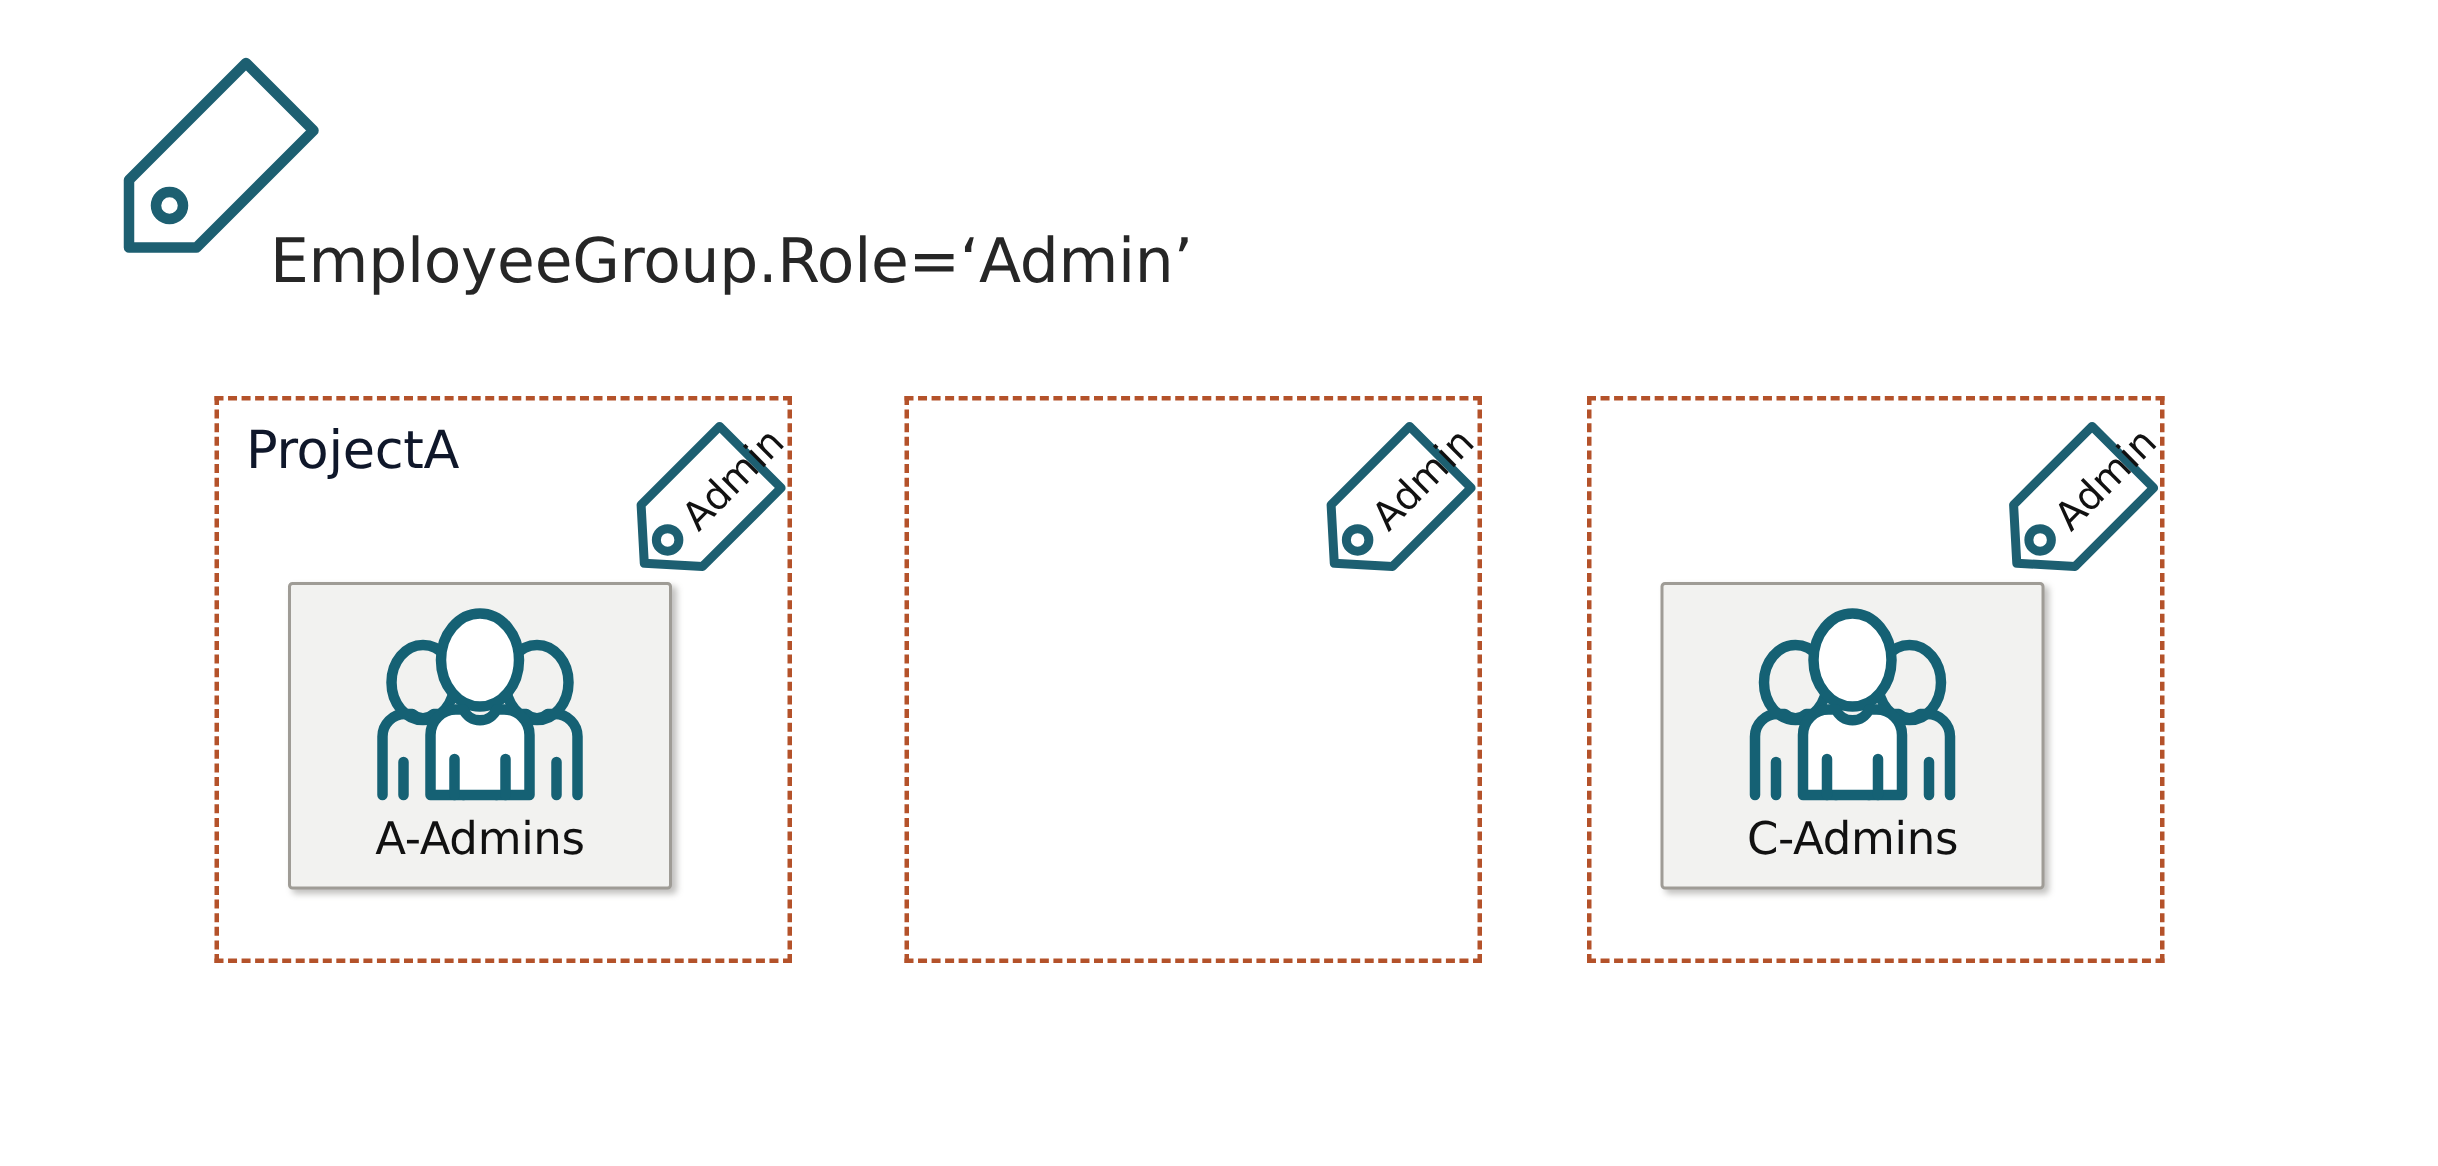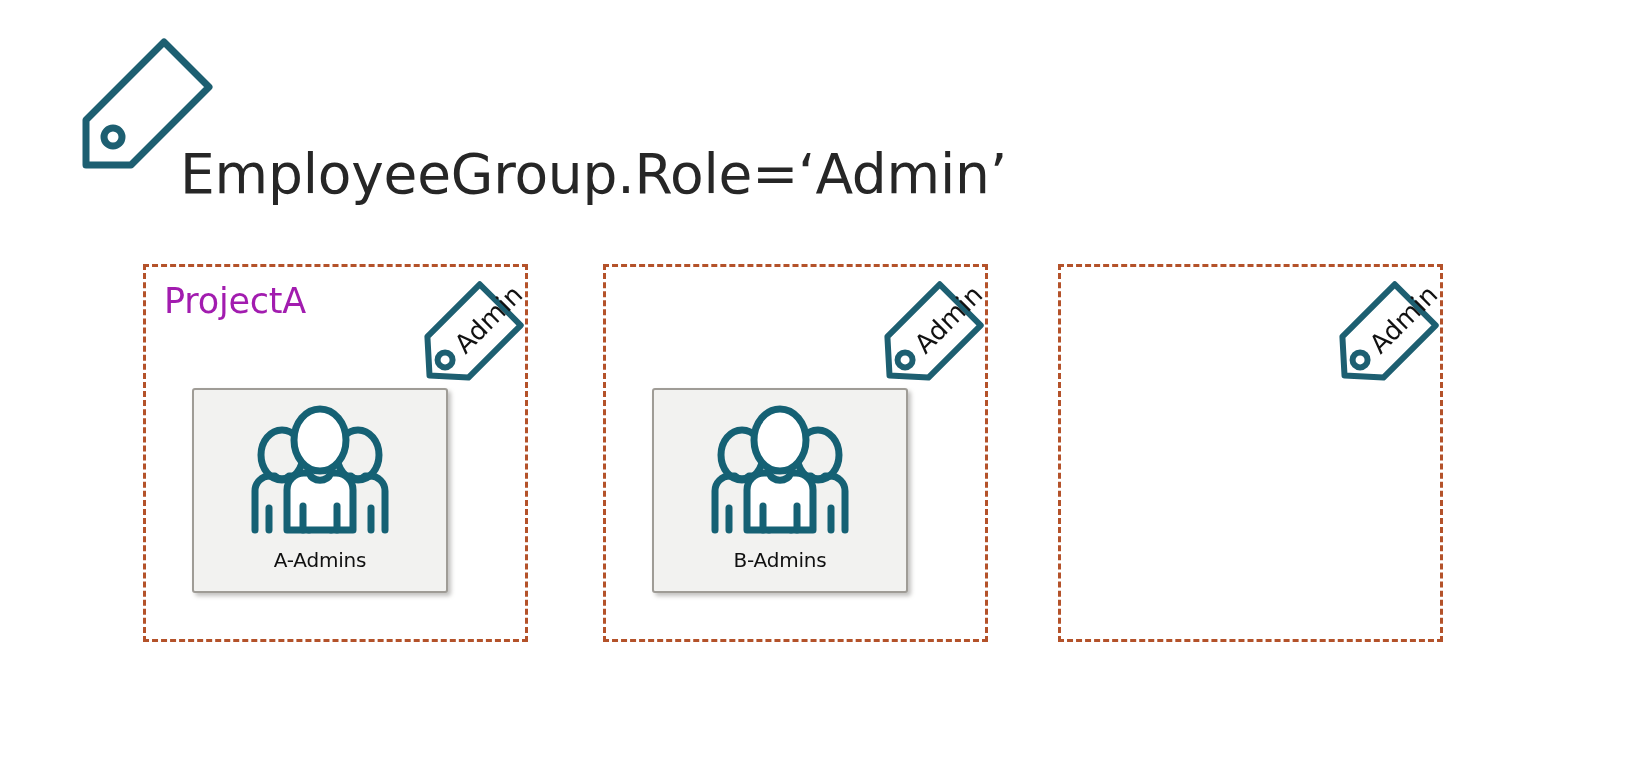--- a/index.html
+++ b/index.html
@@ -28,21 +28,21 @@
     position: absolute;
     left: 0px;
     top: 0px;
     width: 135px;
     height: 135px;
   }
   #header-title {
     position: absolute;
     left: 100px;
     top: 118px;
-    font-size: 55px;
+    font-size: 41px;
     line-height: 41px;
     color: #262626;
     white-space: nowrap;
     letter-spacing: -0.2px;
   }
 
   
   .project-box {
     position: absolute;
     top: 264px;
@@ -55,21 +55,21 @@
   #project-box-0 { left: 143px; }
   #project-box-1 { left: 603px; }
   #project-box-2 { left: 1058px; }
 
   .project-label {
     position: absolute;
     left: 18px;
     top: 14px;
     font-size: 35px;
     line-height: 40px;
-    color: #a21caf;
+    color: #0f172a;
     white-space: nowrap;
     letter-spacing: -0.2px;
   }
 
   
   .group-card {
     position: absolute;
     left: 46px;
     top: 121px;
     width: 256px;
@@ -88,21 +88,21 @@
     top: 8px;
     width: 150px;
     height: 145px;
   }
   .group-name {
     position: absolute;
     left: 0;
     right: 0;
     bottom: 14px;
     text-align: center;
-    font-size: 20px;
+    font-size: 30px;
     line-height: 34px;
     color: #111111;
     white-space: nowrap;
     letter-spacing: -0.2px;
   }
 
   
   .admin-tag {
     position: absolute;
     left: 264px;
@@ -164,20 +164,35 @@
           <path d="M 58 132 L 58 108"></path>
           <path d="M 92 132 L 92 108"></path>
         </g>
       </svg>
     </div>
     <div class="group-name">A-Admins</div>
   </div>
 </div>
 
 <div class="project-box" id="project-box-1">
+
+
+  <div class="admin-tag">
+    <svg viewBox="0 0 115 110" width="115" height="110" aria-hidden="true">
+      <g transform="rotate(-45 57 55)">
+        <path d="M 30 26 L 104 26 L 104 84 L 30 84 L 4 55 Z" fill="#ffffff" stroke="#1d5f71" stroke-width="6" stroke-linejoin="round" stroke-linecap="round"></path>
+        <circle cx="26" cy="55" r="7.5" fill="none" stroke="#1d5f71" stroke-width="6"></circle>
+        <text x="44" y="66" font-family="'DejaVu Sans','Liberation Sans',sans-serif" font-size="26" fill="#111111">Admin</text>
+      </g>
+    </svg>
+  </div>
+
+</div>
+
+<div class="project-box" id="project-box-2">
 
 
   <div class="admin-tag">
     <svg viewBox="0 0 115 110" width="115" height="110" aria-hidden="true">
       <g transform="rotate(-45 57 55)">
         <path d="M 30 26 L 104 26 L 104 84 L 30 84 L 4 55 Z" fill="#ffffff" stroke="#1d5f71" stroke-width="6" stroke-linejoin="round" stroke-linecap="round"></path>
         <circle cx="26" cy="55" r="7.5" fill="none" stroke="#1d5f71" stroke-width="6"></circle>
         <text x="44" y="66" font-family="'DejaVu Sans','Liberation Sans',sans-serif" font-size="26" fill="#111111">Admin</text>
       </g>
     </svg>
@@ -196,30 +211,15 @@
                    a 15 15 0 0 1 15 15 L 140 132"></path>
           <path d="M 126 132 L 126 110"></path>
           <ellipse cx="75" cy="42" rx="26" ry="31" fill="#ffffff"></ellipse>
           <path d="M 42 132 L 42 92 a 17 17 0 0 1 17 -17 l 5 0 a 12 12 0 0 0 22 0 l 5 0
                    a 17 17 0 0 1 17 17 L 108 132 Z" fill="#ffffff"></path>
           <path d="M 58 132 L 58 108"></path>
           <path d="M 92 132 L 92 108"></path>
         </g>
       </svg>
     </div>
-    <div class="group-name">B-Admins</div>
-  </div>
-</div>
-
-<div class="project-box" id="project-box-2">
-
-
-  <div class="admin-tag">
-    <svg viewBox="0 0 115 110" width="115" height="110" aria-hidden="true">
-      <g transform="rotate(-45 57 55)">
-        <path d="M 30 26 L 104 26 L 104 84 L 30 84 L 4 55 Z" fill="#ffffff" stroke="#1d5f71" stroke-width="6" stroke-linejoin="round" stroke-linecap="round"></path>
-        <circle cx="26" cy="55" r="7.5" fill="none" stroke="#1d5f71" stroke-width="6"></circle>
-        <text x="44" y="66" font-family="'DejaVu Sans','Liberation Sans',sans-serif" font-size="26" fill="#111111">Admin</text>
-      </g>
-    </svg>
-  </div>
-
+    <div class="group-name">C-Admins</div>
+  </div>
 </div>
 
 </body></html>

